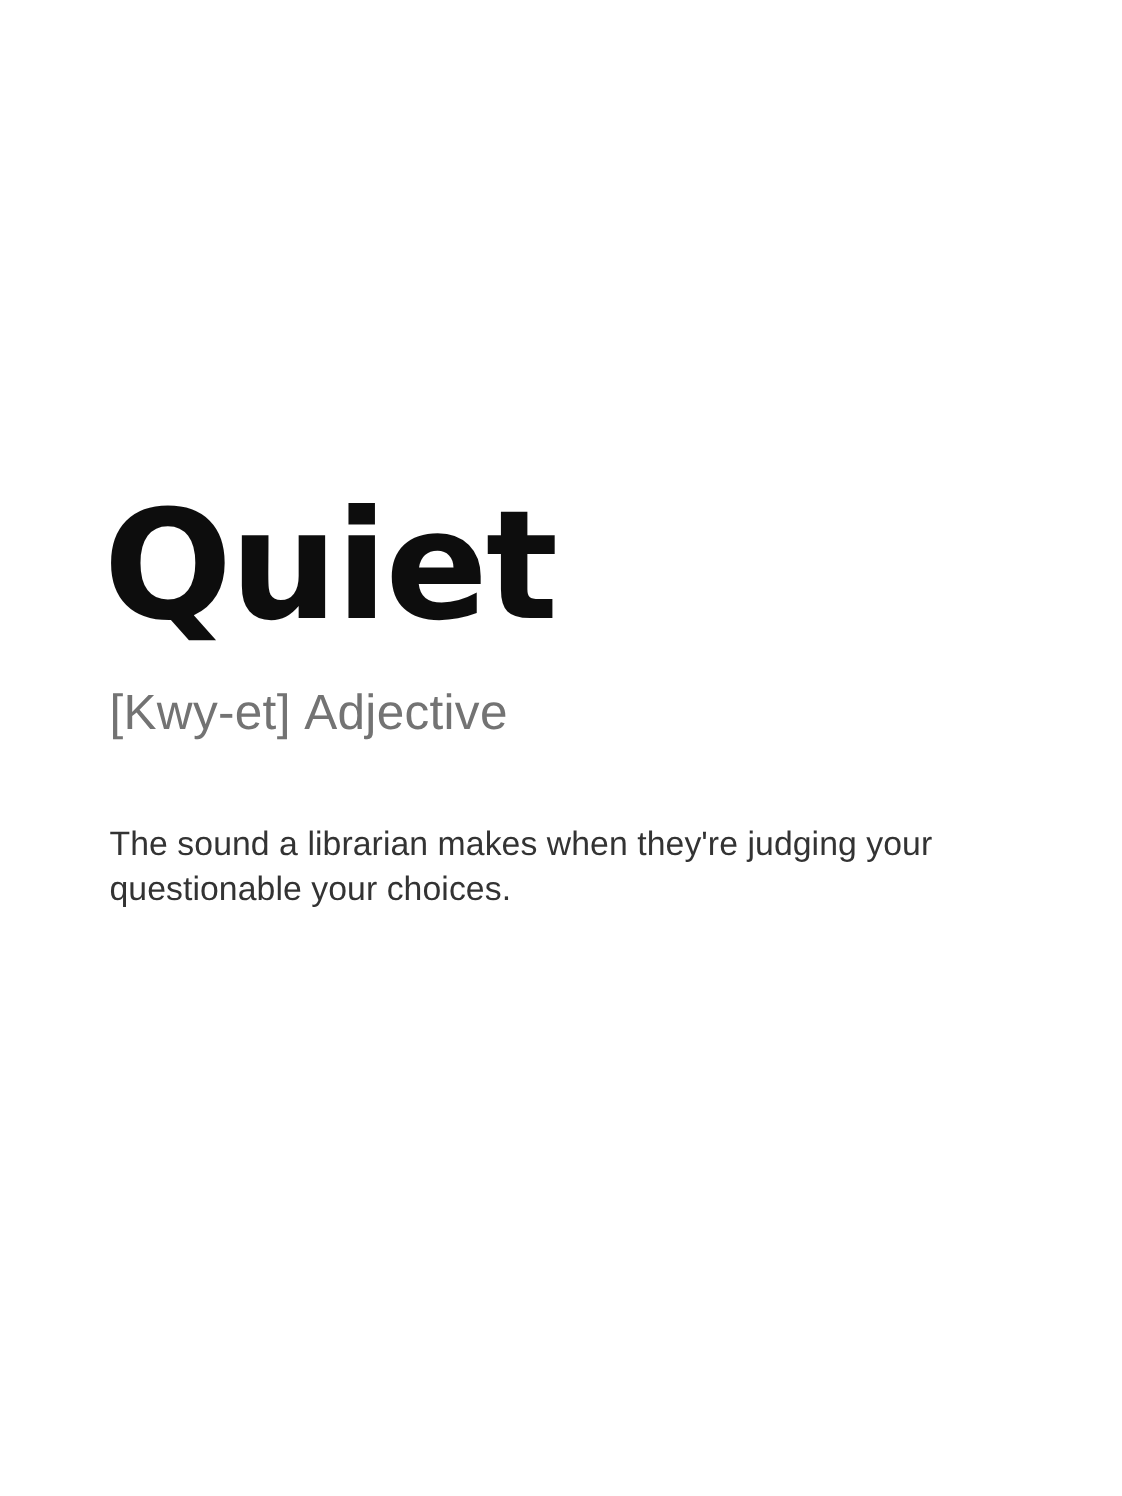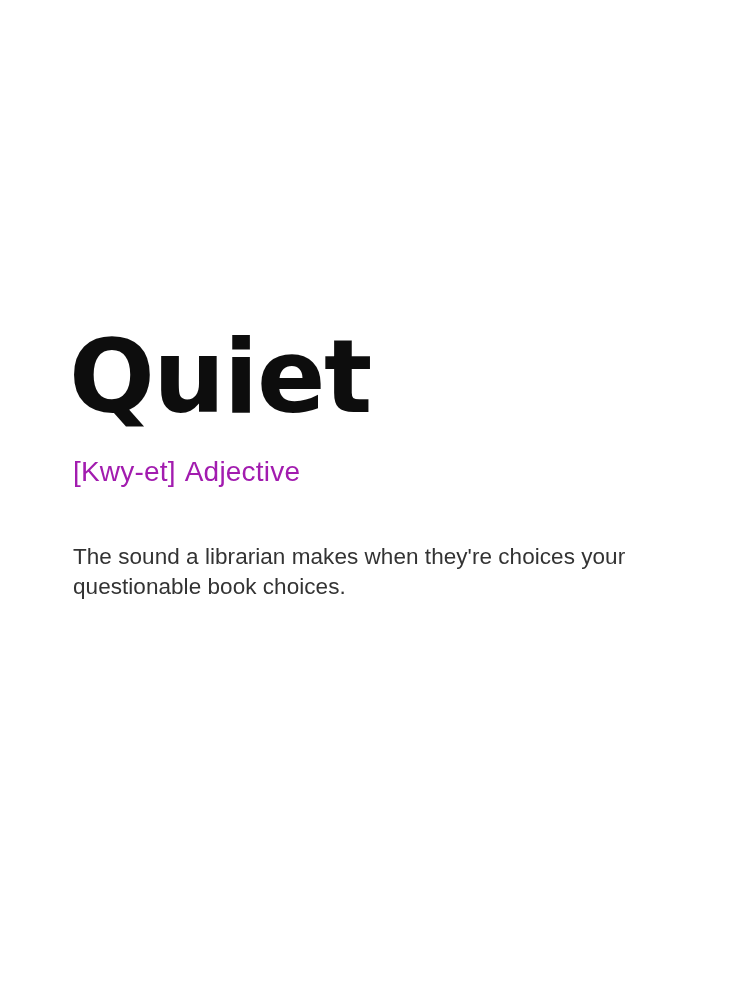--- a/index.html
+++ b/index.html
@@ -47,24 +47,24 @@
     display: block;
     transform: translateX(-4px);
   }
 
   
   .pronunciation-line {
     margin: 0;
     padding: 0;
     font-family: "Liberation Sans", "DejaVu Sans", sans-serif;
     font-weight: 300;
-    font-size: 28px;
+    font-size: 33px;
     line-height: 1.15;
     letter-spacing: 0.2px;
-    color: #a21caf;
+    color: #737373;
     margin-top: 30px;
     white-space: nowrap;
   }
 
   .pronunciation-line .pron {
     font-weight: 300;
   }
 
   .pronunciation-line .pos {
     font-weight: 300;
@@ -91,17 +91,17 @@
 <div class="poster">
 
   <div class="definition-block">
 
     <h1 class="headword">Quiet</h1>
 
     <p class="pronunciation-line">
       <span class="pron">[Kwy-et]</span><span class="pos">Adjective</span>
     </p>
 
-    <p class="definition-text">The sound a librarian makes when they're choices your questionable book choices.</p>
+    <p class="definition-text">The sound a librarian makes when they're judging your questionable your choices.</p>
 
   </div>
 
 </div>
 
 </body></html>

